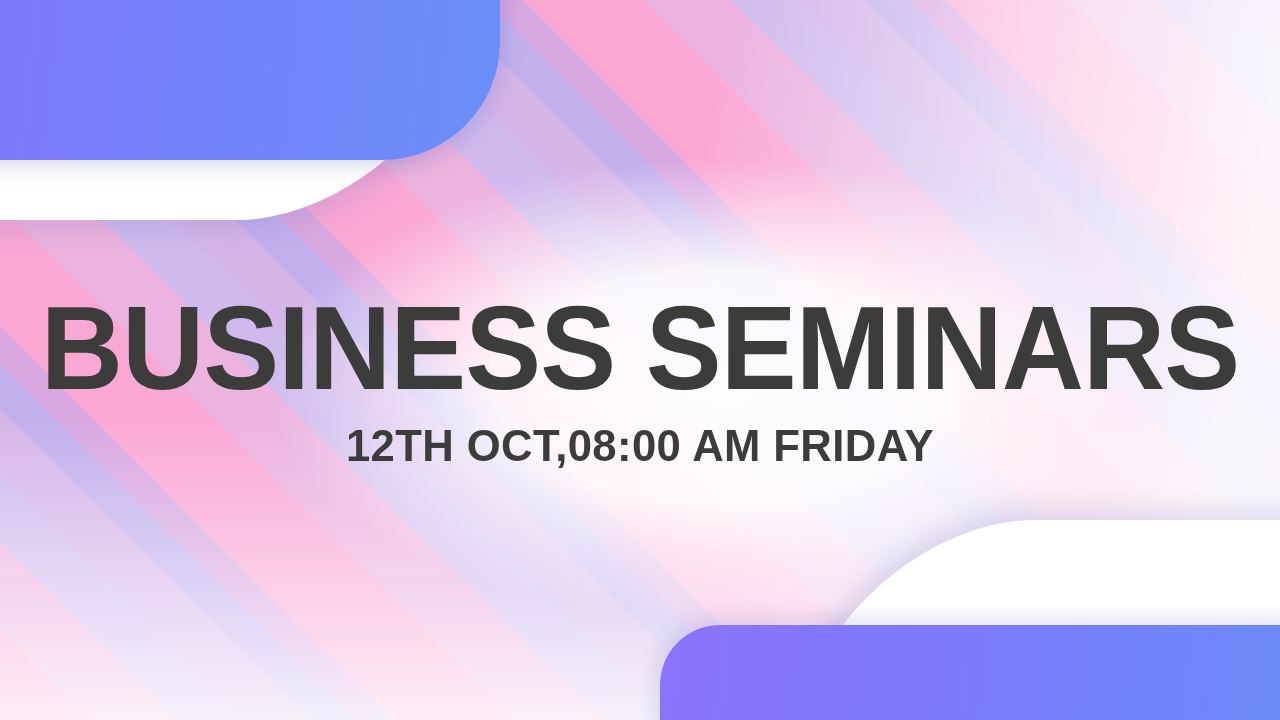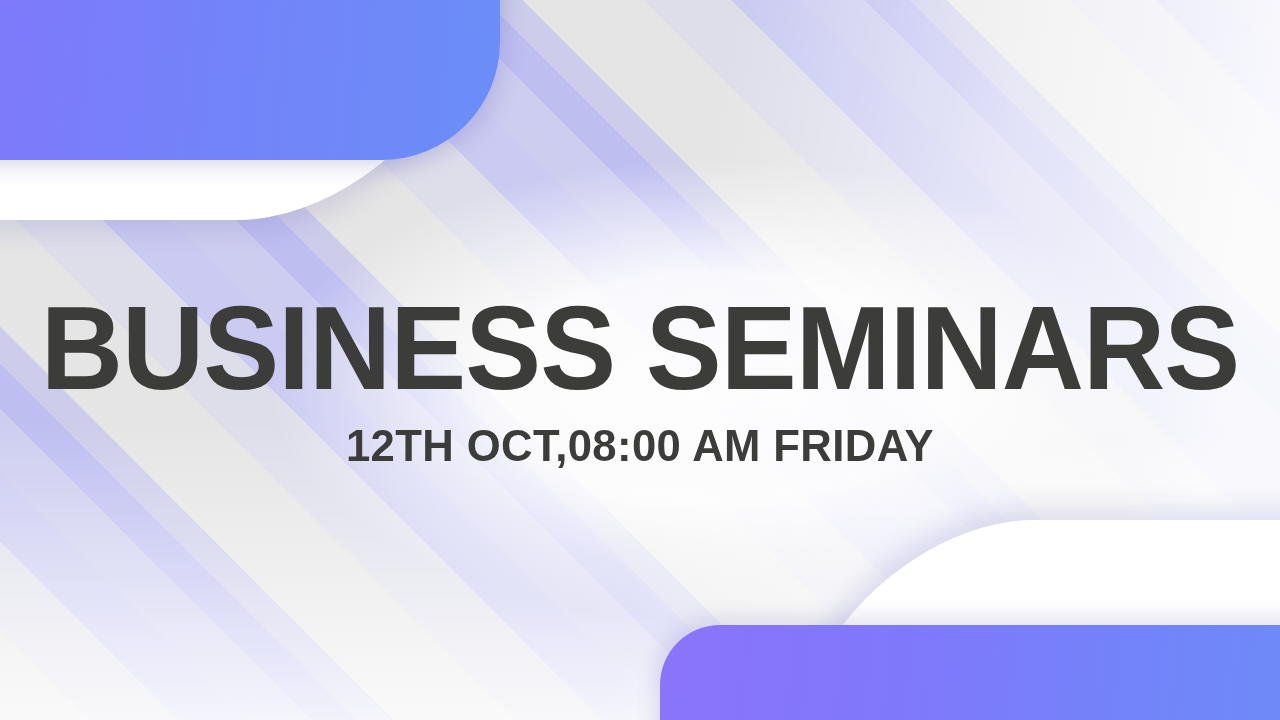--- a/index.html
+++ b/index.html
@@ -8,21 +8,21 @@
     width:1280px; height:720px;
     overflow:hidden;
     background:#ffffff;
     font-family:"Liberation Sans", sans-serif;
   }
 
   #poster {
     position:relative;
     width:1280px; height:720px;
     overflow:hidden;
-    background:#e5e5e5;
+    background:#f9a8d4;
   }
 
   
   .stripe-layer {
     position:absolute;
     left:-40%; top:-40%;
     width:180%; height:180%;
     pointer-events:none;
   }
 

